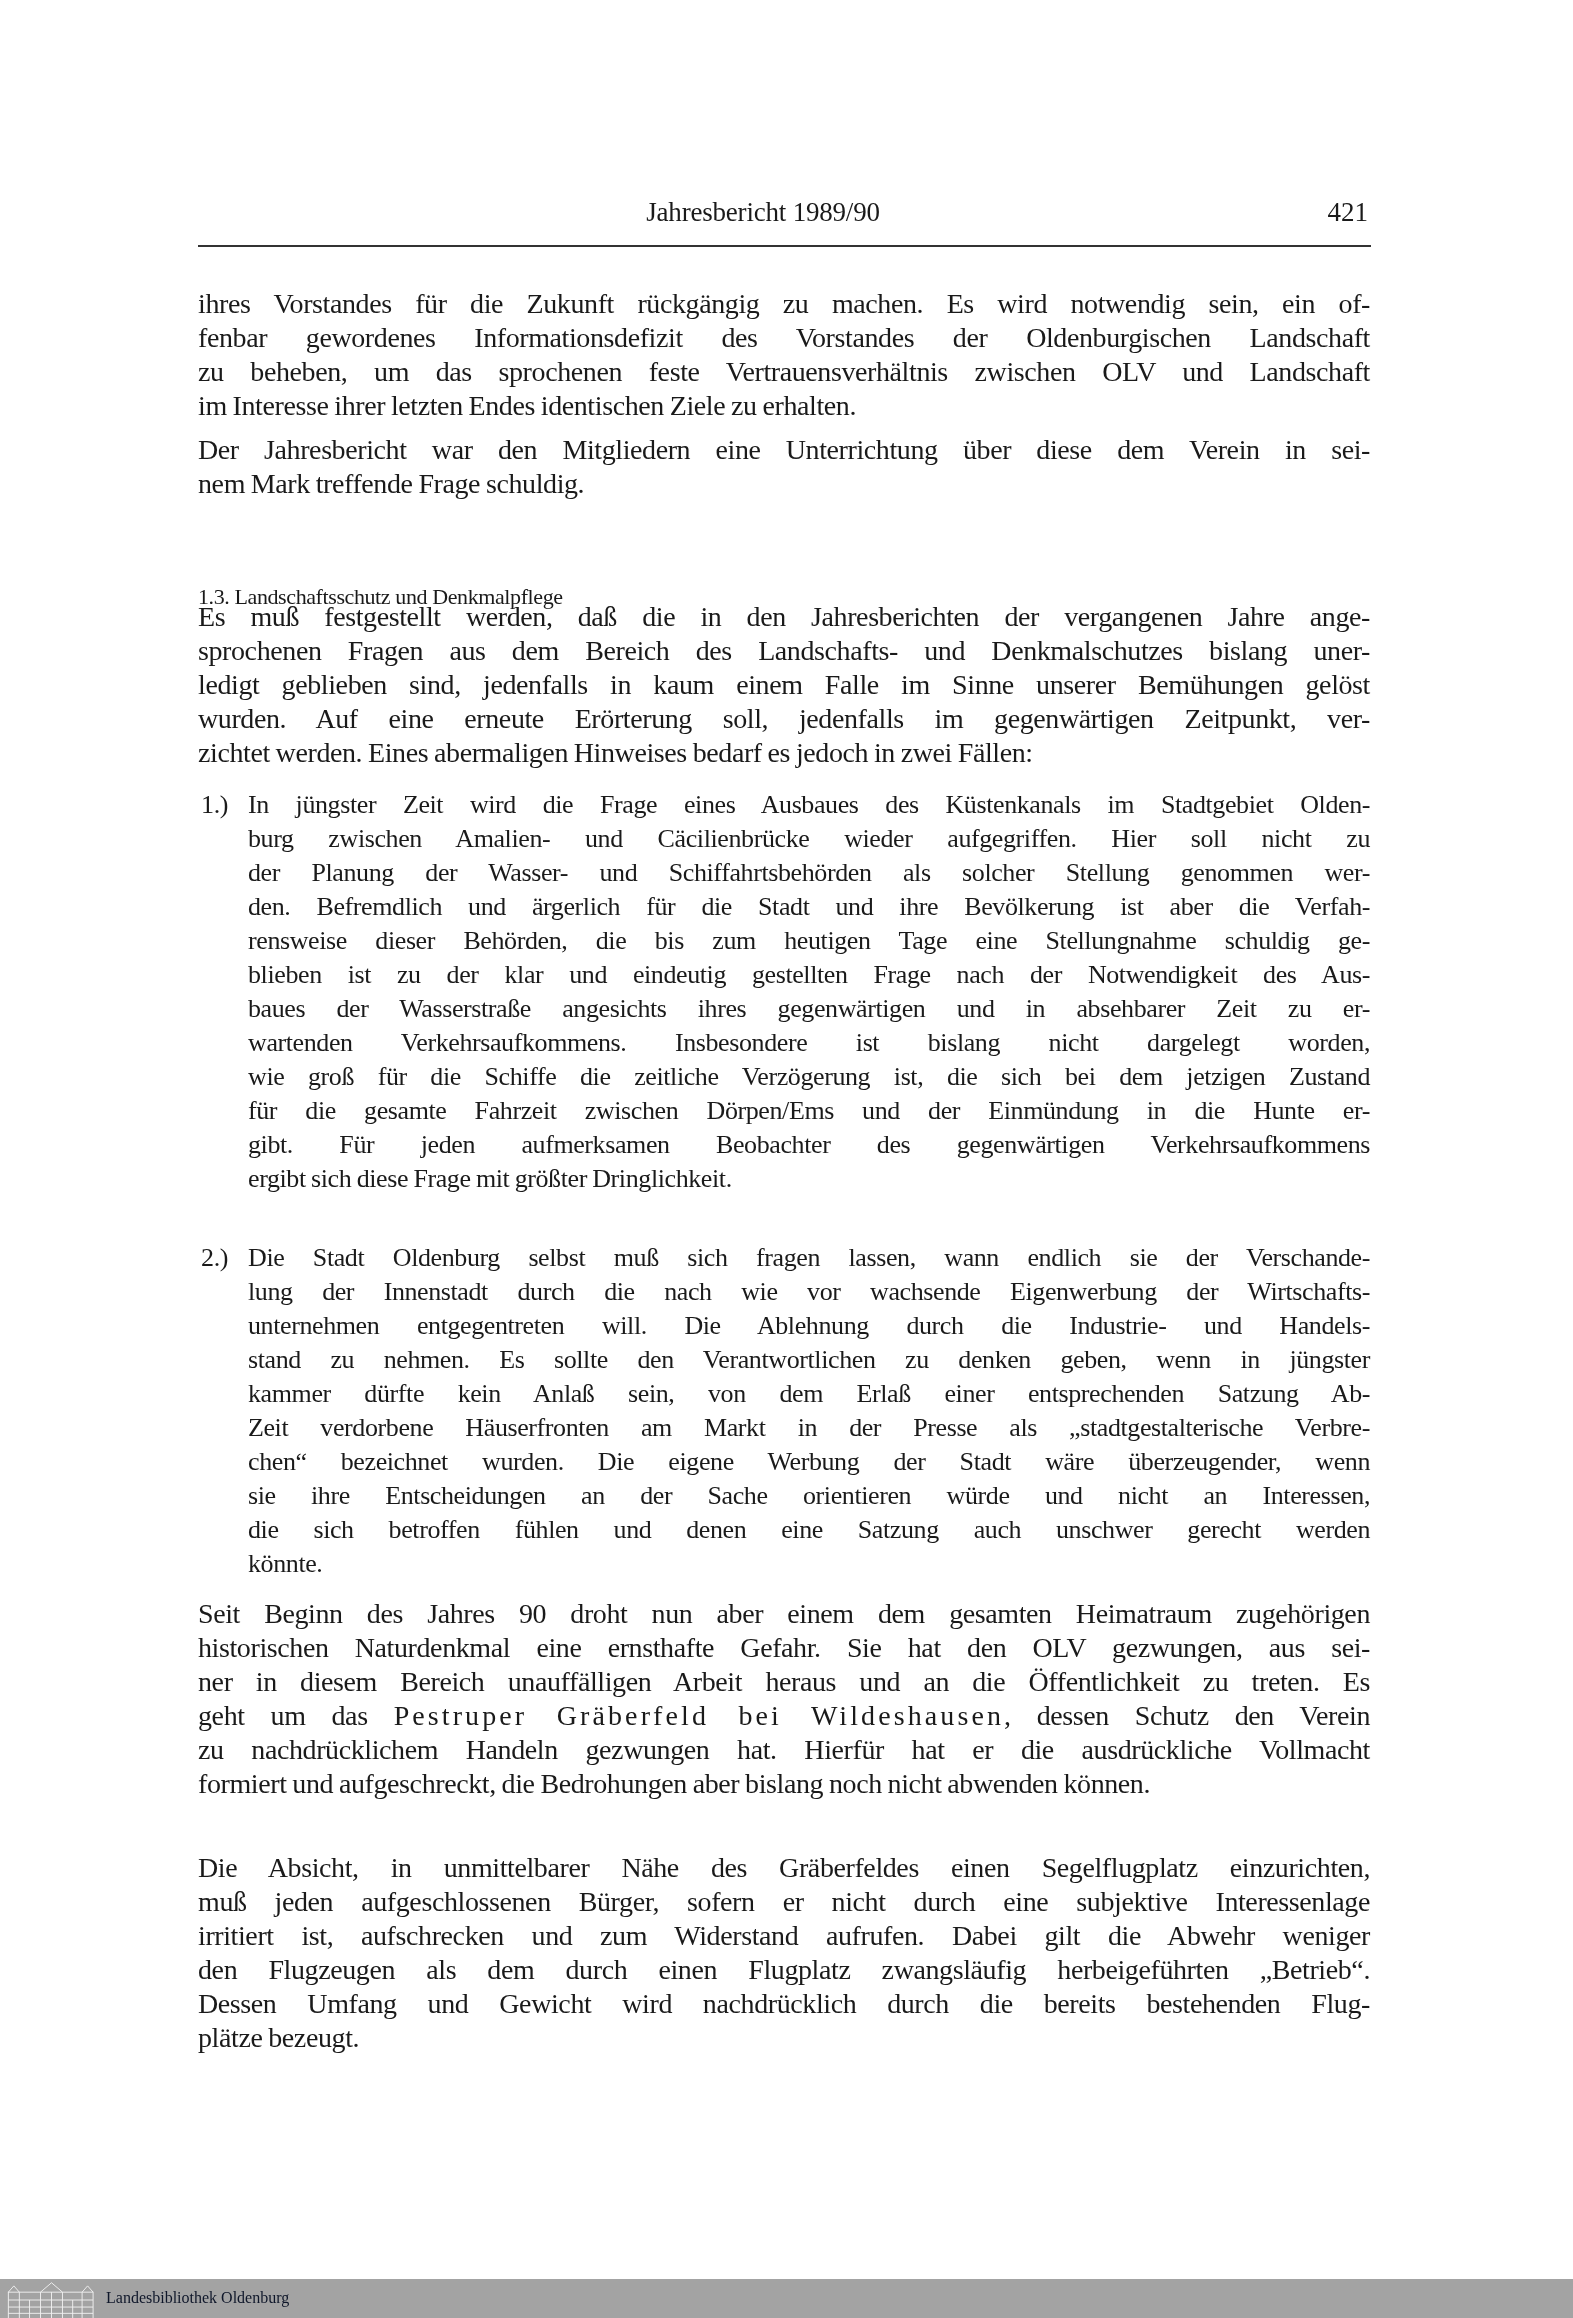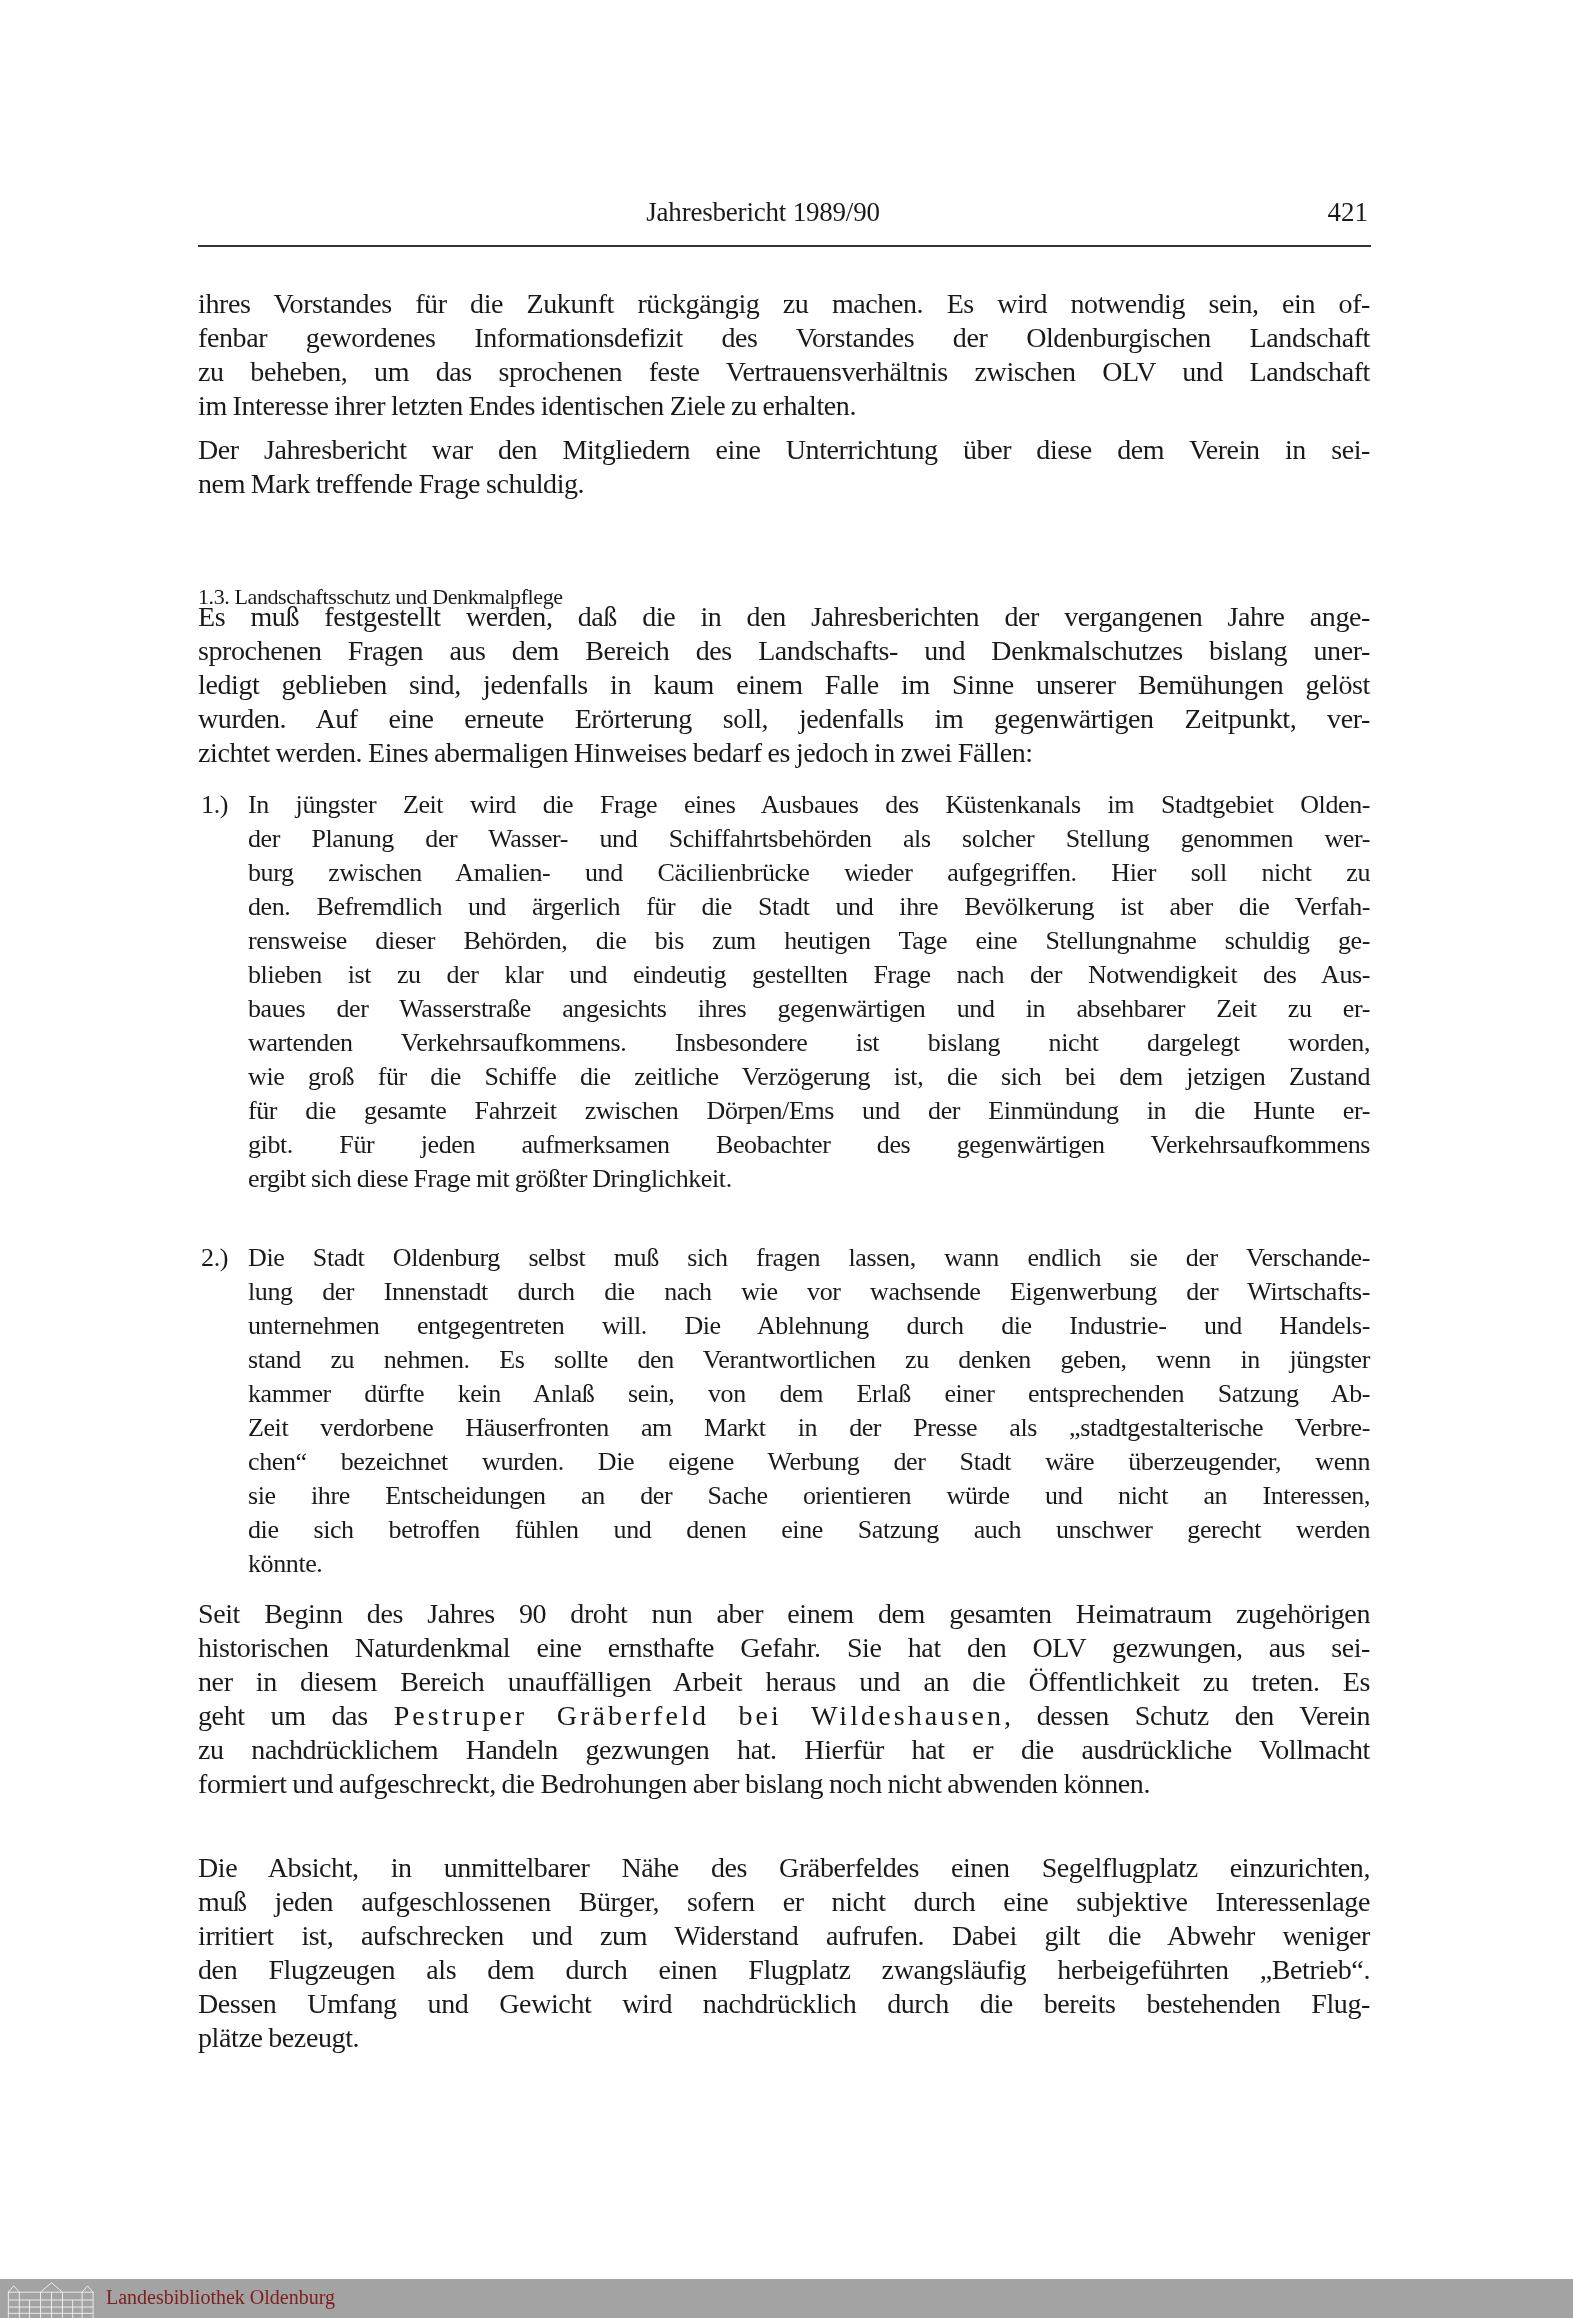--- a/index.html
+++ b/index.html
@@ -15,21 +15,21 @@
   .line.last { text-align-last: left; }
   .line span.j { display: inline-block; width: 100%; text-align: justify; text-align-last: justify; white-space: normal; }
   .line.last span.j { text-align-last: left; }
   .heading { position: absolute; left: 198px; top: 580px; font-size: 22px; font-weight: normal; line-height: 34px; letter-spacing: -0.4px; }
   .list-item { position: absolute; left: 198px; width: 1172px; font-size: 26px; line-height: 34px; letter-spacing: -0.4px; word-spacing: -0.8px; }
   .list-marker { position: absolute; left: 3.1px; top: 0; }
   .list-body { position: absolute; left: 50px; width: 1122px; top: 0; }
   .spaced { letter-spacing: 3.1px; }
   .footer { position: absolute; left: 0; top: 2279px; width: 1574px; height: 39px; background: #a3a3a3; }
   .footer-logo { position: absolute; left: 6.3px; top: 1.6px; width: 91px; height: 38px; }
-  .footer-text { position: absolute; left: 106px; top: 9.4px; font-size: 20px; color: #7f1d1d; line-height: 19px; }
+  .footer-text { position: absolute; left: 106px; top: 9.4px; font-size: 16px; color: #0f172a; line-height: 19px; }
 </style>
 </head>
 <body>
 
 <div>
   <div class="header-title">Jahresbericht 1989/90</div>
   <div class="page-number">421</div>
   <div class="header-rule"></div>
 </div>
 
@@ -52,22 +52,22 @@
   <div class="line"><span class="j">sprochenen Fragen aus dem Bereich des Landschafts- und Denkmalschutzes bislang uner-</span></div>
   <div class="line"><span class="j">ledigt geblieben sind, jedenfalls in kaum einem Falle im Sinne unserer Bemühungen gelöst</span></div>
   <div class="line"><span class="j">wurden. Auf eine erneute Erörterung soll, jedenfalls im gegenwärtigen Zeitpunkt, ver-</span></div>
   <div class="line last"><span class="j">zichtet werden. Eines abermaligen Hinweises bedarf es jedoch in zwei Fällen:</span></div>
 </div>
 
 <div class="list-item" style="top:788px;">
   <div class="list-marker">1.)</div>
   <div class="list-body">
     <div class="line"><span class="j">In jüngster Zeit wird die Frage eines Ausbaues des Küstenkanals im Stadtgebiet Olden-</span></div>
+    <div class="line"><span class="j">burg zwischen Amalien- und Cäcilienbrücke wieder aufgegriffen. Hier soll nicht zu</span></div>
     <div class="line"><span class="j">der Planung der Wasser- und Schiffahrtsbehörden als solcher Stellung genommen wer-</span></div>
-    <div class="line"><span class="j">burg zwischen Amalien- und Cäcilienbrücke wieder aufgegriffen. Hier soll nicht zu</span></div>
     <div class="line"><span class="j">den. Befremdlich und ärgerlich für die Stadt und ihre Bevölkerung ist aber die Verfah-</span></div>
     <div class="line"><span class="j">rensweise dieser Behörden, die bis zum heutigen Tage eine Stellungnahme schuldig ge-</span></div>
     <div class="line"><span class="j">blieben ist zu der klar und eindeutig gestellten Frage nach der Notwendigkeit des Aus-</span></div>
     <div class="line"><span class="j">baues der Wasserstraße angesichts ihres gegenwärtigen und in absehbarer Zeit zu er-</span></div>
     <div class="line"><span class="j">wartenden Verkehrsaufkommens. Insbesondere ist bislang nicht dargelegt worden,</span></div>
     <div class="line"><span class="j">wie groß für die Schiffe die zeitliche Verzögerung ist, die sich bei dem jetzigen Zustand</span></div>
     <div class="line"><span class="j">für die gesamte Fahrzeit zwischen Dörpen/Ems und der Einmündung in die Hunte er-</span></div>
     <div class="line"><span class="j">gibt. Für jeden aufmerksamen Beobachter des gegenwärtigen Verkehrsaufkommens</span></div>
     <div class="line last"><span class="j">ergibt sich diese Frage mit größter Dringlichkeit.</span></div>
   </div>

